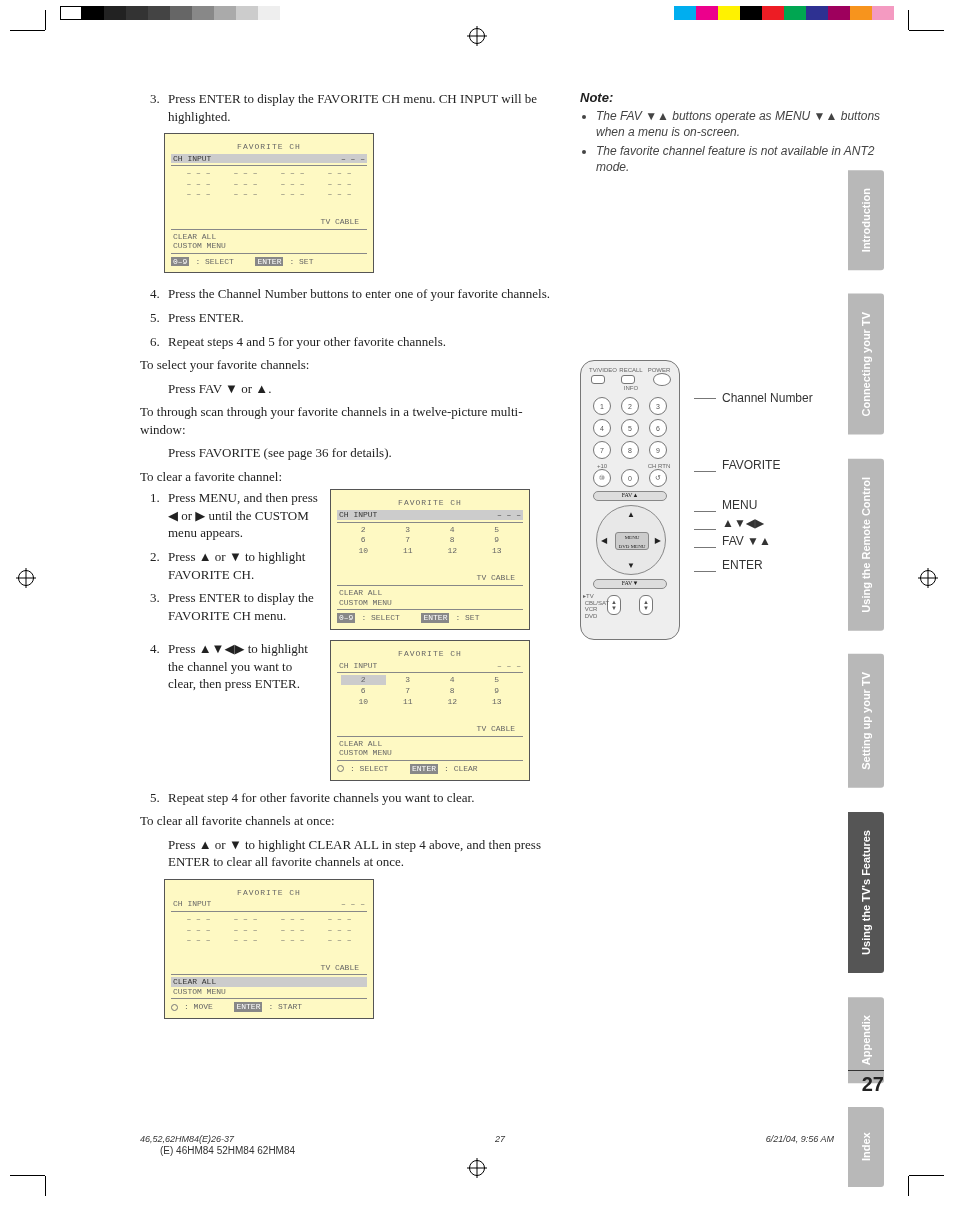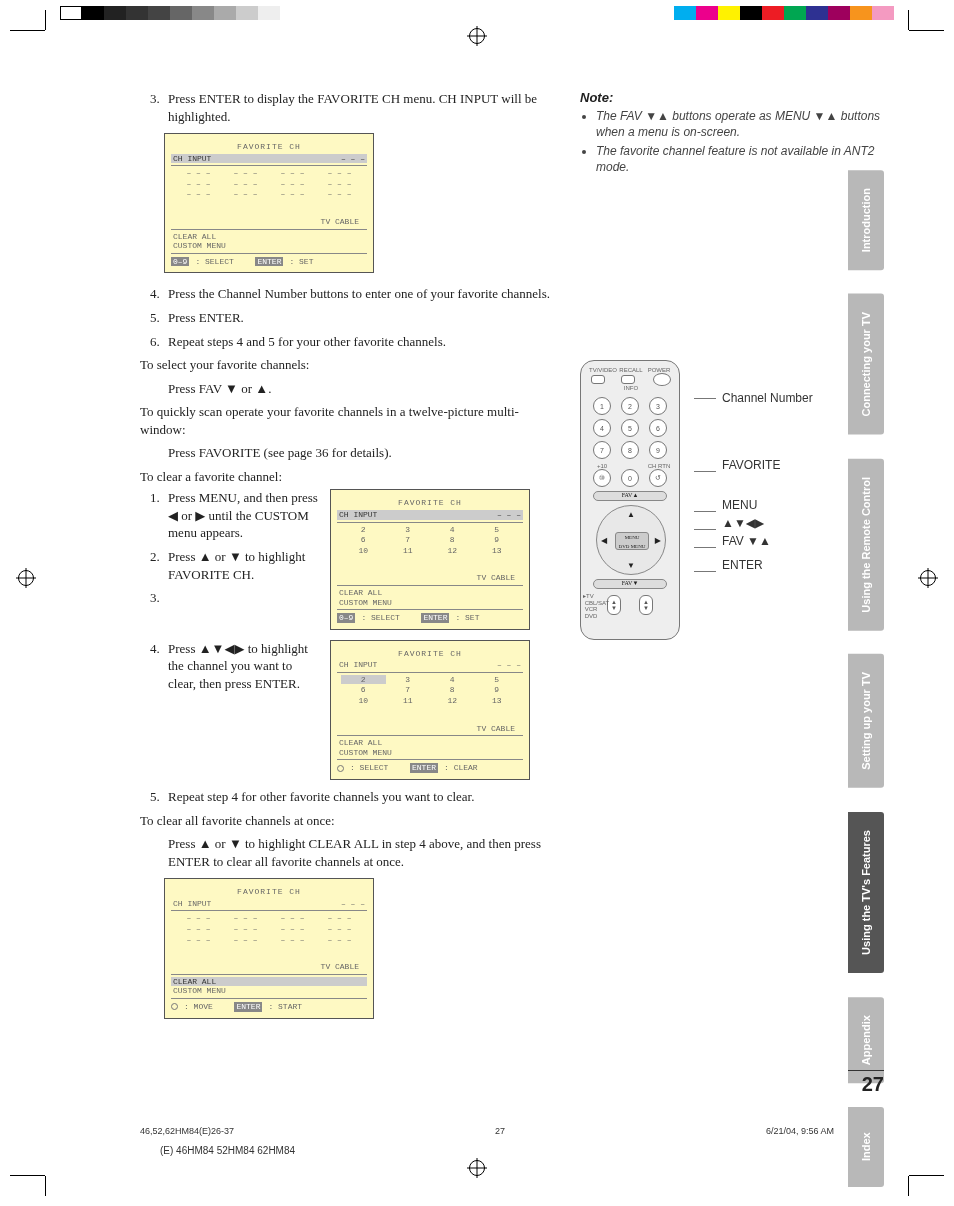--- a/index.html
+++ b/index.html
@@ -85,21 +85,21 @@
   .labels div { display:flex; align-items:flex-end; }
   .labels .line { width: 22px; height: 1px; background:#777; margin-right:6px; }
 
   
   .tabs { position: absolute; right: 0; top: 80px; width: 36px; display: flex; flex-direction: column; gap: 24px; }
   .tab { background: #b8b8b8; color: #fff; font-family: Arial, sans-serif; font-weight: bold; font-size: 11px; writing-mode: vertical-rl; transform: rotate(180deg); text-align: center; padding: 18px 4px; border-radius: 3px 0 0 3px; min-height: 80px; display:flex; align-items:center; justify-content:center; }
   .tab.active { background: #555; }
 
   .page-num { position: absolute; right: 0; bottom: 50px; font-family: Arial, sans-serif; font-weight: bold; font-size: 20px; border-top: 1px solid #333; padding-top: 2px; width: 36px; text-align: right; }
 
-  .footer { position: absolute; bottom: 10px; left: 0; right: 0; font-family: Arial, sans-serif; font-size: 9px; color: #333; display:flex; justify-content:space-between; padding: 0 50px 0 0; }
+  .footer { position: absolute; bottom: 2px; left: 0; right: 0; font-family: Arial, sans-serif; font-size: 9px; color: #333; display:flex; justify-content:space-between; padding: 0 50px 0 0; font-style: italic; }
   .model { position: absolute; bottom: -10px; left: 20px; font-family: Arial; font-size: 10px; color:#333; }
 </style>
 </head>
 <body>
 
 <div class="crop tl-h"></div>
 <div class="crop tl-v"></div>
 <div class="crop tr-h"></div>
 <div class="crop tr-v"></div>
 <div class="crop bl-h"></div>
@@ -175,31 +175,31 @@
       </div>
 
       <ol class="steps">
         <li><span class="num">4.</span><span>Press the Channel Number buttons to enter one of your favorite channels.</span></li>
         <li><span class="num">5.</span><span>Press ENTER.</span></li>
         <li><span class="num">6.</span><span>Repeat steps 4 and 5 for your other favorite channels.</span></li>
       </ol>
 
       <p class="para">To select your favorite channels:</p>
       <p class="para indent">Press FAV ▼ or ▲.</p>
-      <p class="para">To quickly scan operate your favorite channels in a twelve-picture multi-window:</p>
+      <p class="para">To through scan through your favorite channels in a twelve-picture multi-window:</p>
       <p class="para indent">Press FAVORITE (see page 36 for details).</p>
 
       <p class="para" style="">To clear a favorite channel:</p>
 
       <div style="display:flex; gap:10px; align-items:flex-start;">
         <div style="flex:0 0 180px">
           <ol class="steps">
             <li><span class="num">1.</span><span>Press MENU, and then press ◀ or ▶ until the CUSTOM menu appears.</span></li>
             <li><span class="num">2.</span><span>Press ▲ or ▼ to highlight FAVORITE CH.</span></li>
-            <li><span class="num">3.</span></li>
+            <li><span class="num">3.</span><span>Press ENTER to display the FAVORITE CH menu.</span></li>
           </ol>
         </div>
 
         <div class="osd" style="margin:0; width:200px">
           <div class="title">FAVORITE CH</div>
           <div class="row-hl">
               <span>CH INPUT</span>
               <span>– – –</span>
             </div>
           <hr>

